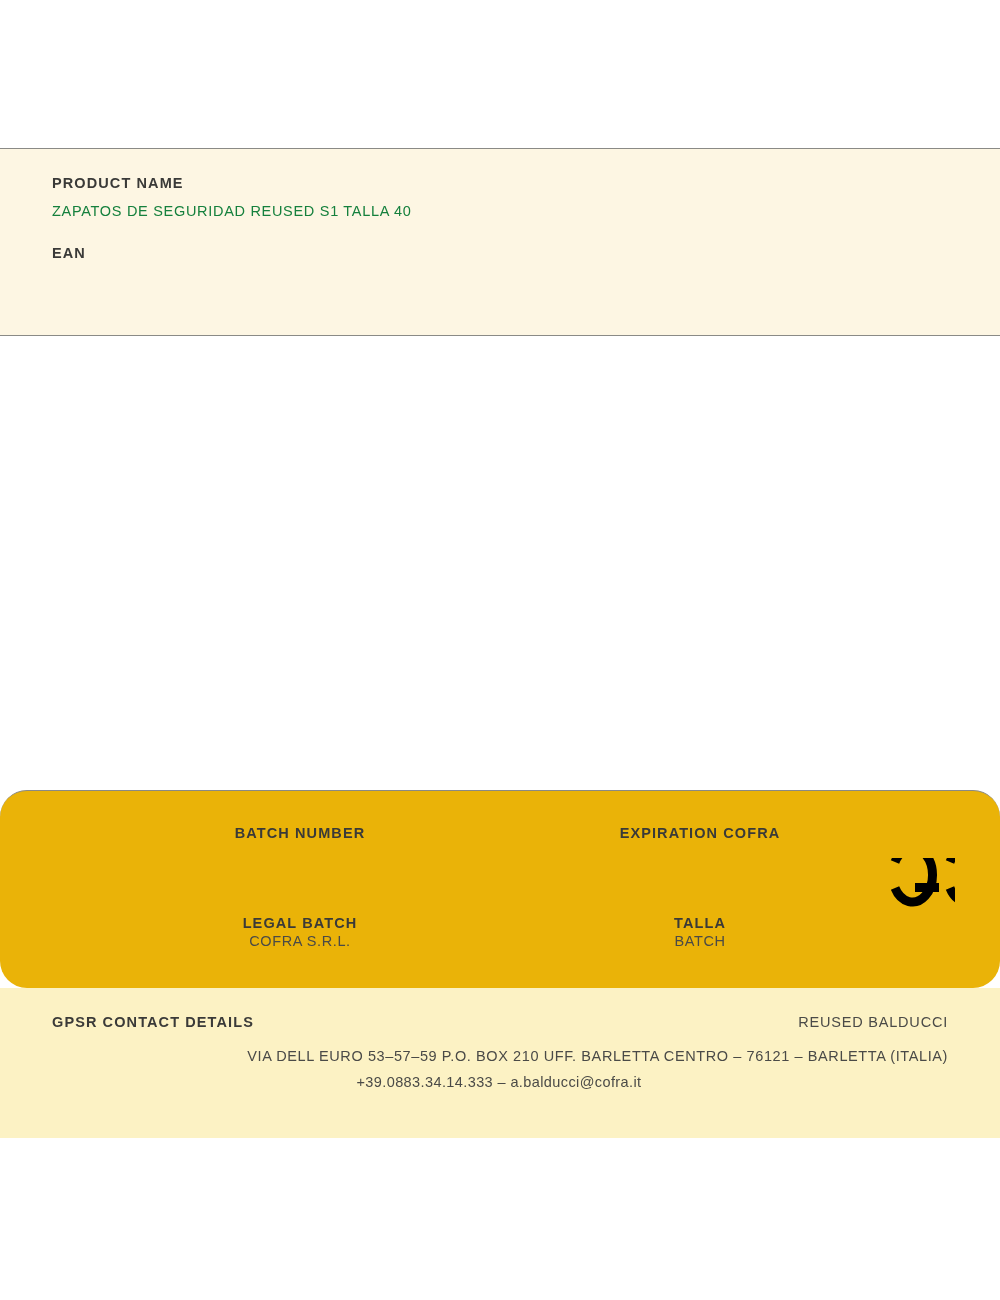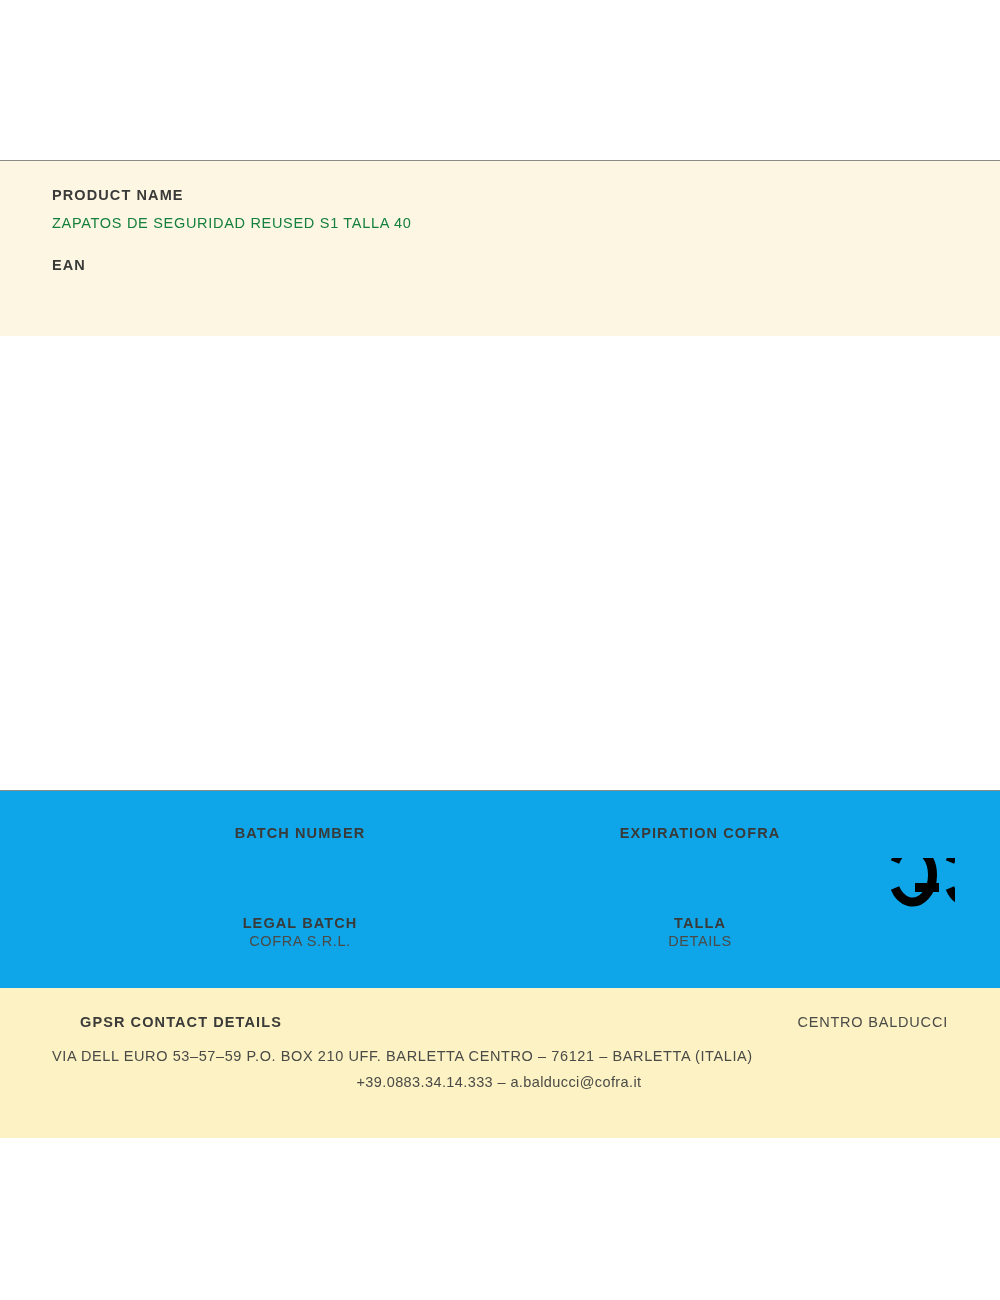--- a/index.html
+++ b/index.html
@@ -28,21 +28,20 @@
     position: absolute;
     top: 148px;
     left: 0;
     width: 1000px;
     height: 188px;
     background: #fdf6e3;
     border-top: 1px solid #8a8a86;
     border-bottom: 1px solid #8a8a86;
     box-sizing: border-box;
     padding: 26px 52px 0 52px;
-    margin-top: 12px;
   }
 
   .field-label {
     font-size: 14.5px;
     font-weight: bold;
     letter-spacing: 1.1px;
     color: #3a3a38;
     margin: 0 0 12px 0;
   }
   .field-value {
@@ -63,23 +62,24 @@
     background: #ffffff;
   }
 
   
   .meta-block {
     position: absolute;
     top: 790px;
     left: 0;
     width: 1000px;
     height: 198px;
-    background: #0ea5e9;
+    background: #eab308;
     border-top: 1px solid #8a8a86;
     box-sizing: border-box;
+    border-radius: 27px;
   }
 
   .meta-row {
     position: relative;
     width: 1000px;
     text-align: center;
   }
   .meta-col {
     position: absolute;
     text-align: center;
@@ -127,32 +127,31 @@
     height: 24px;
   }
   .gpsr-title {
     position: absolute;
     left: 0;
     top: 0;
     font-size: 14.5px;
     font-weight: bold;
     letter-spacing: 1.1px;
     color: #3a3a38;
-    margin-left: 28px;
   }
   .gpsr-contact-name {
     position: absolute;
     right: 0;
     top: 0;
     font-size: 14.5px;
     letter-spacing: 0.8px;
     color: #4a4a47;
   }
   .gpsr-address {
-    text-align: left;
+    text-align: right;
     font-size: 14.5px;
     letter-spacing: 0.6px;
     color: #4a4a47;
     margin-top: 10px;
   }
   .gpsr-phone {
     text-align: center;
     font-size: 14.5px;
     letter-spacing: 0.4px;
     color: #4a4a47;
@@ -196,38 +195,38 @@
       </div>
     </div>
 
     <div class="meta-row row-2">
       <div class="meta-col col-a">
         <div class="meta-label">LEGAL BATCH</div>
         <div class="meta-value">COFRA S.R.L.</div>
       </div>
       <div class="meta-col col-b">
         <div class="meta-label">TALLA</div>
-        <div class="meta-value">DETAILS</div>
+        <div class="meta-value">BATCH</div>
       </div>
     </div>
 
   </div>
 
   <div class="ce-mark">
     <svg width="100" height="60" viewBox="0 0 100 60" xmlns="http://www.w3.org/2000/svg">
       <path d="M40 30 A 20 27 0 1 0 40 4" fill="none" stroke="#000000" stroke-width="9" stroke-linecap="butt"></path>
       <path d="M95 30 A 20 27 0 1 0 95 4" fill="none" stroke="#000000" stroke-width="9" stroke-linecap="butt"></path>
       <rect x="60" y="25" width="24" height="9" fill="#000000"></rect>
     </svg>
   </div>
 
   <div class="gpsr-block">
     <div class="gpsr-head">
       <div class="gpsr-title">GPSR CONTACT DETAILS</div>
-      <div class="gpsr-contact-name">CENTRO BALDUCCI</div>
+      <div class="gpsr-contact-name">REUSED BALDUCCI</div>
     </div>
     <div class="gpsr-address">VIA DELL EURO 53–57–59 P.O. BOX 210 UFF. BARLETTA CENTRO – 76121 – BARLETTA (ITALIA)</div>
     <div class="gpsr-phone">+39.0883.34.14.333 – a.balducci@cofra.it</div>
   </div>
 
   <div class="bottom-blank"></div>
 
 </div>
 
 </body></html>

